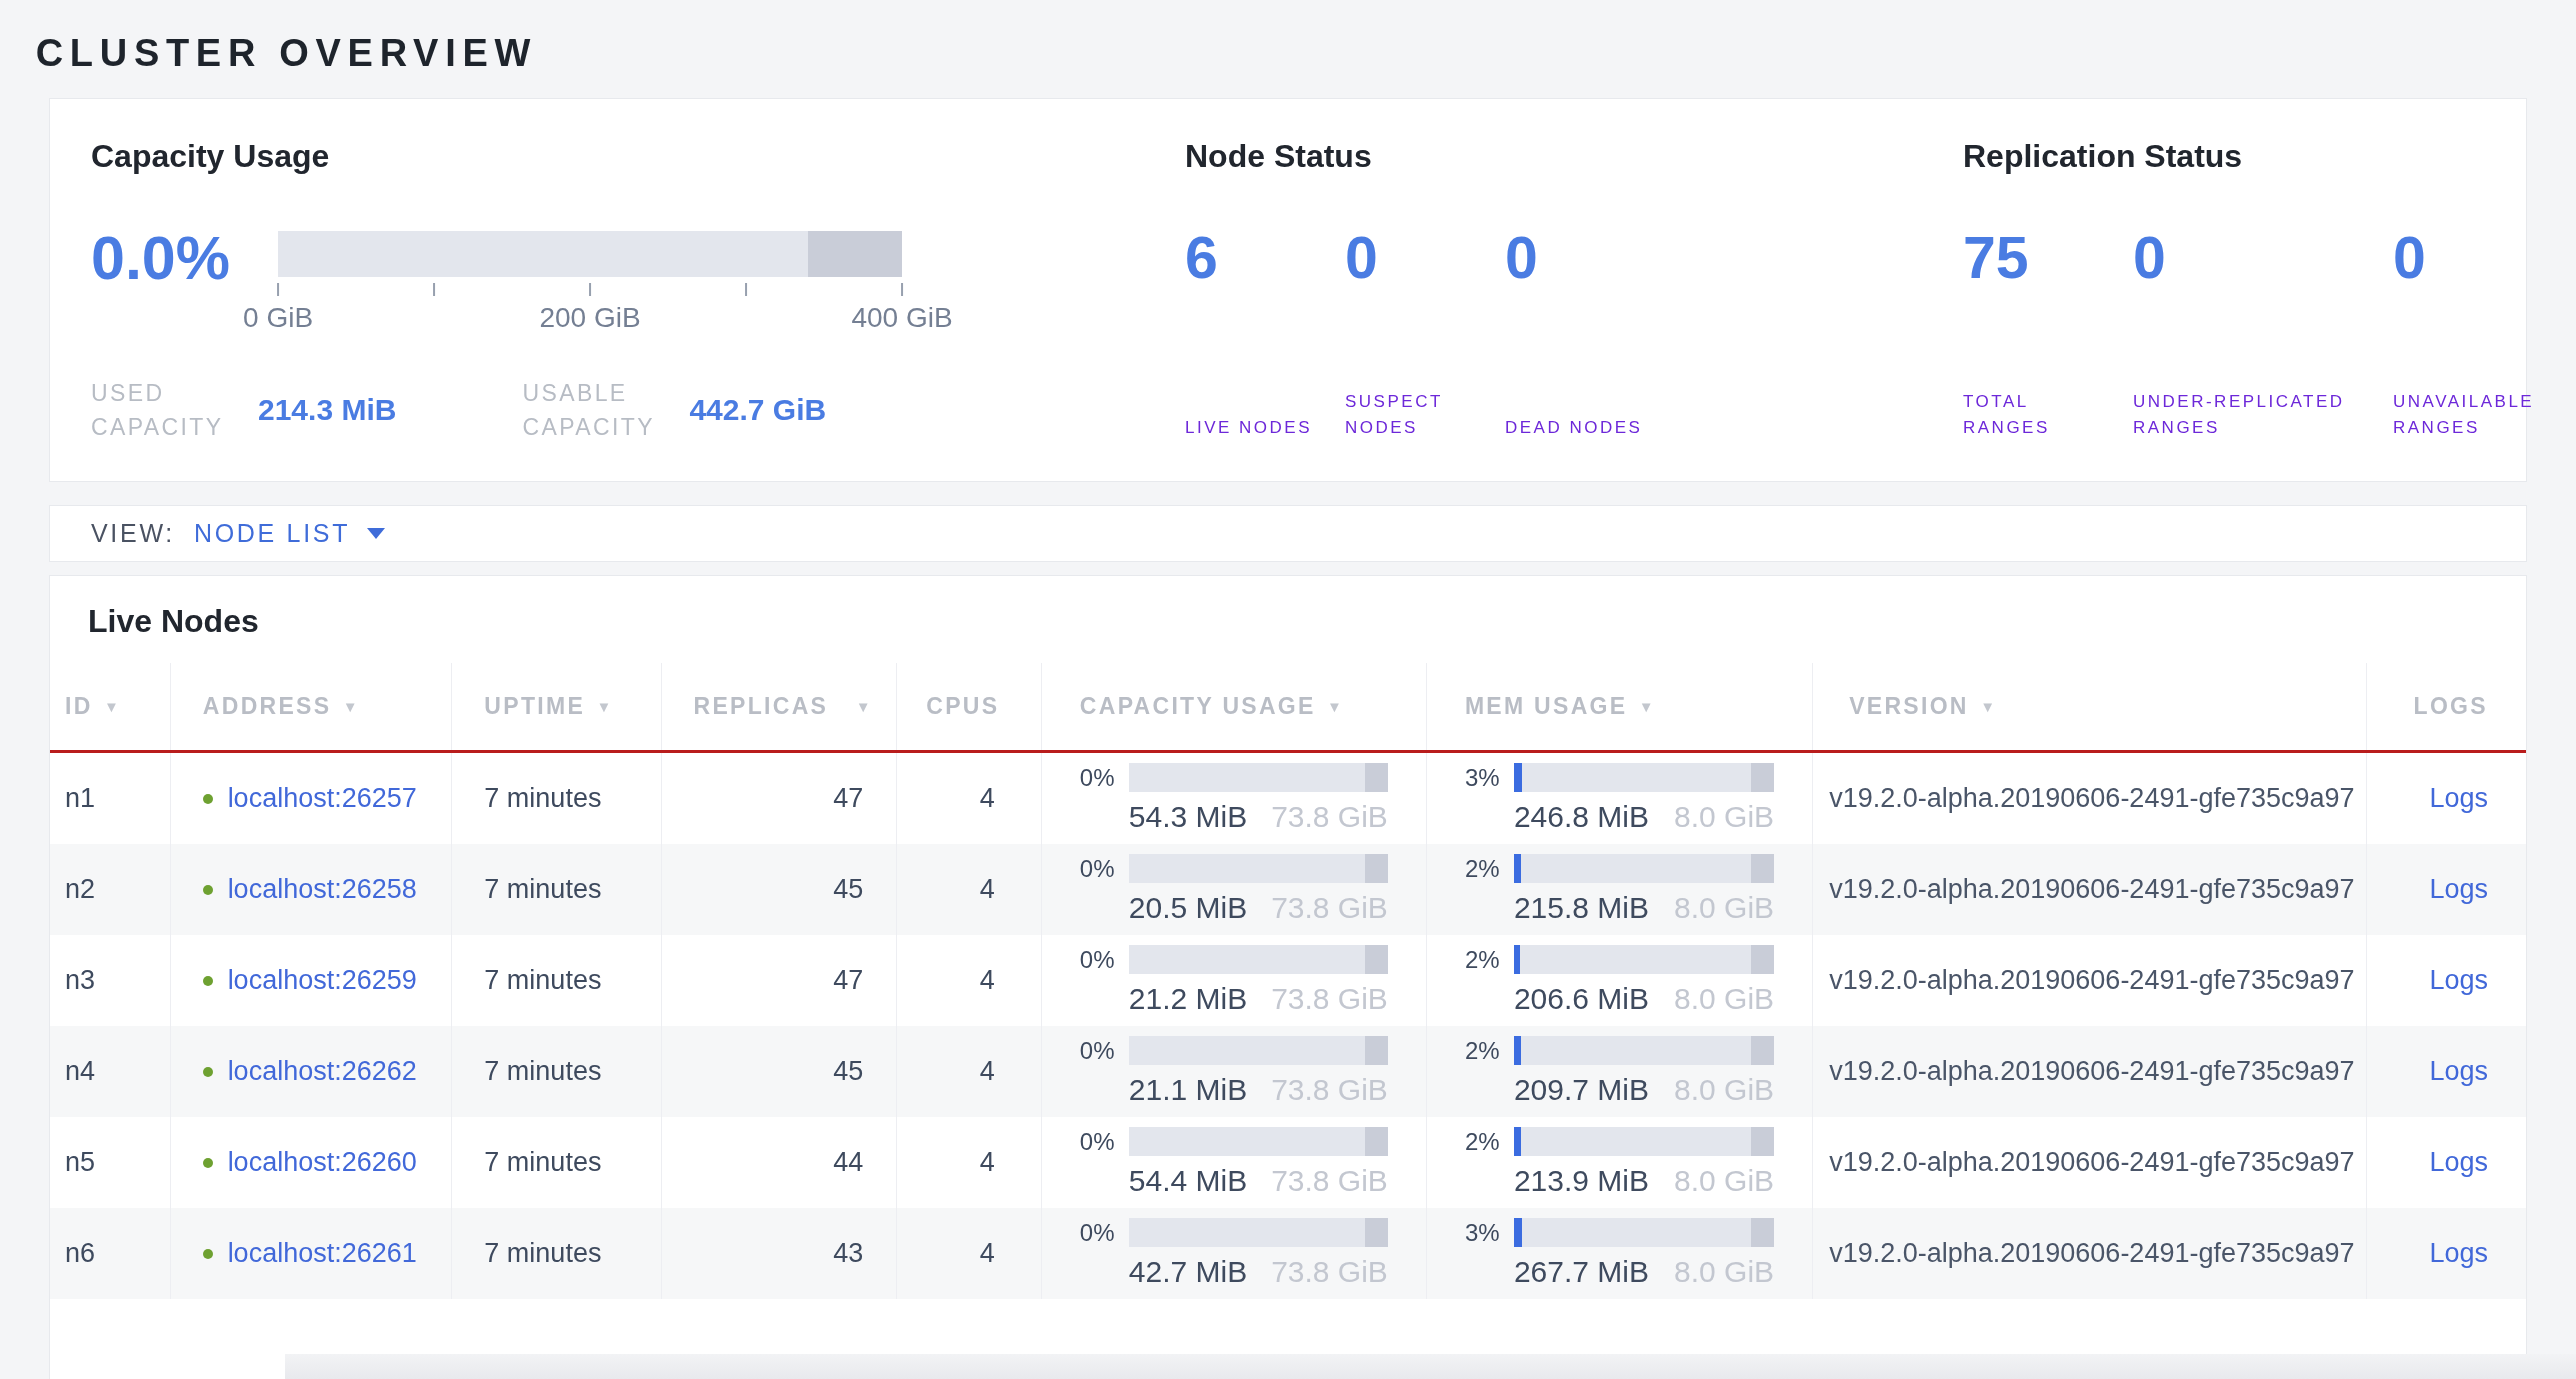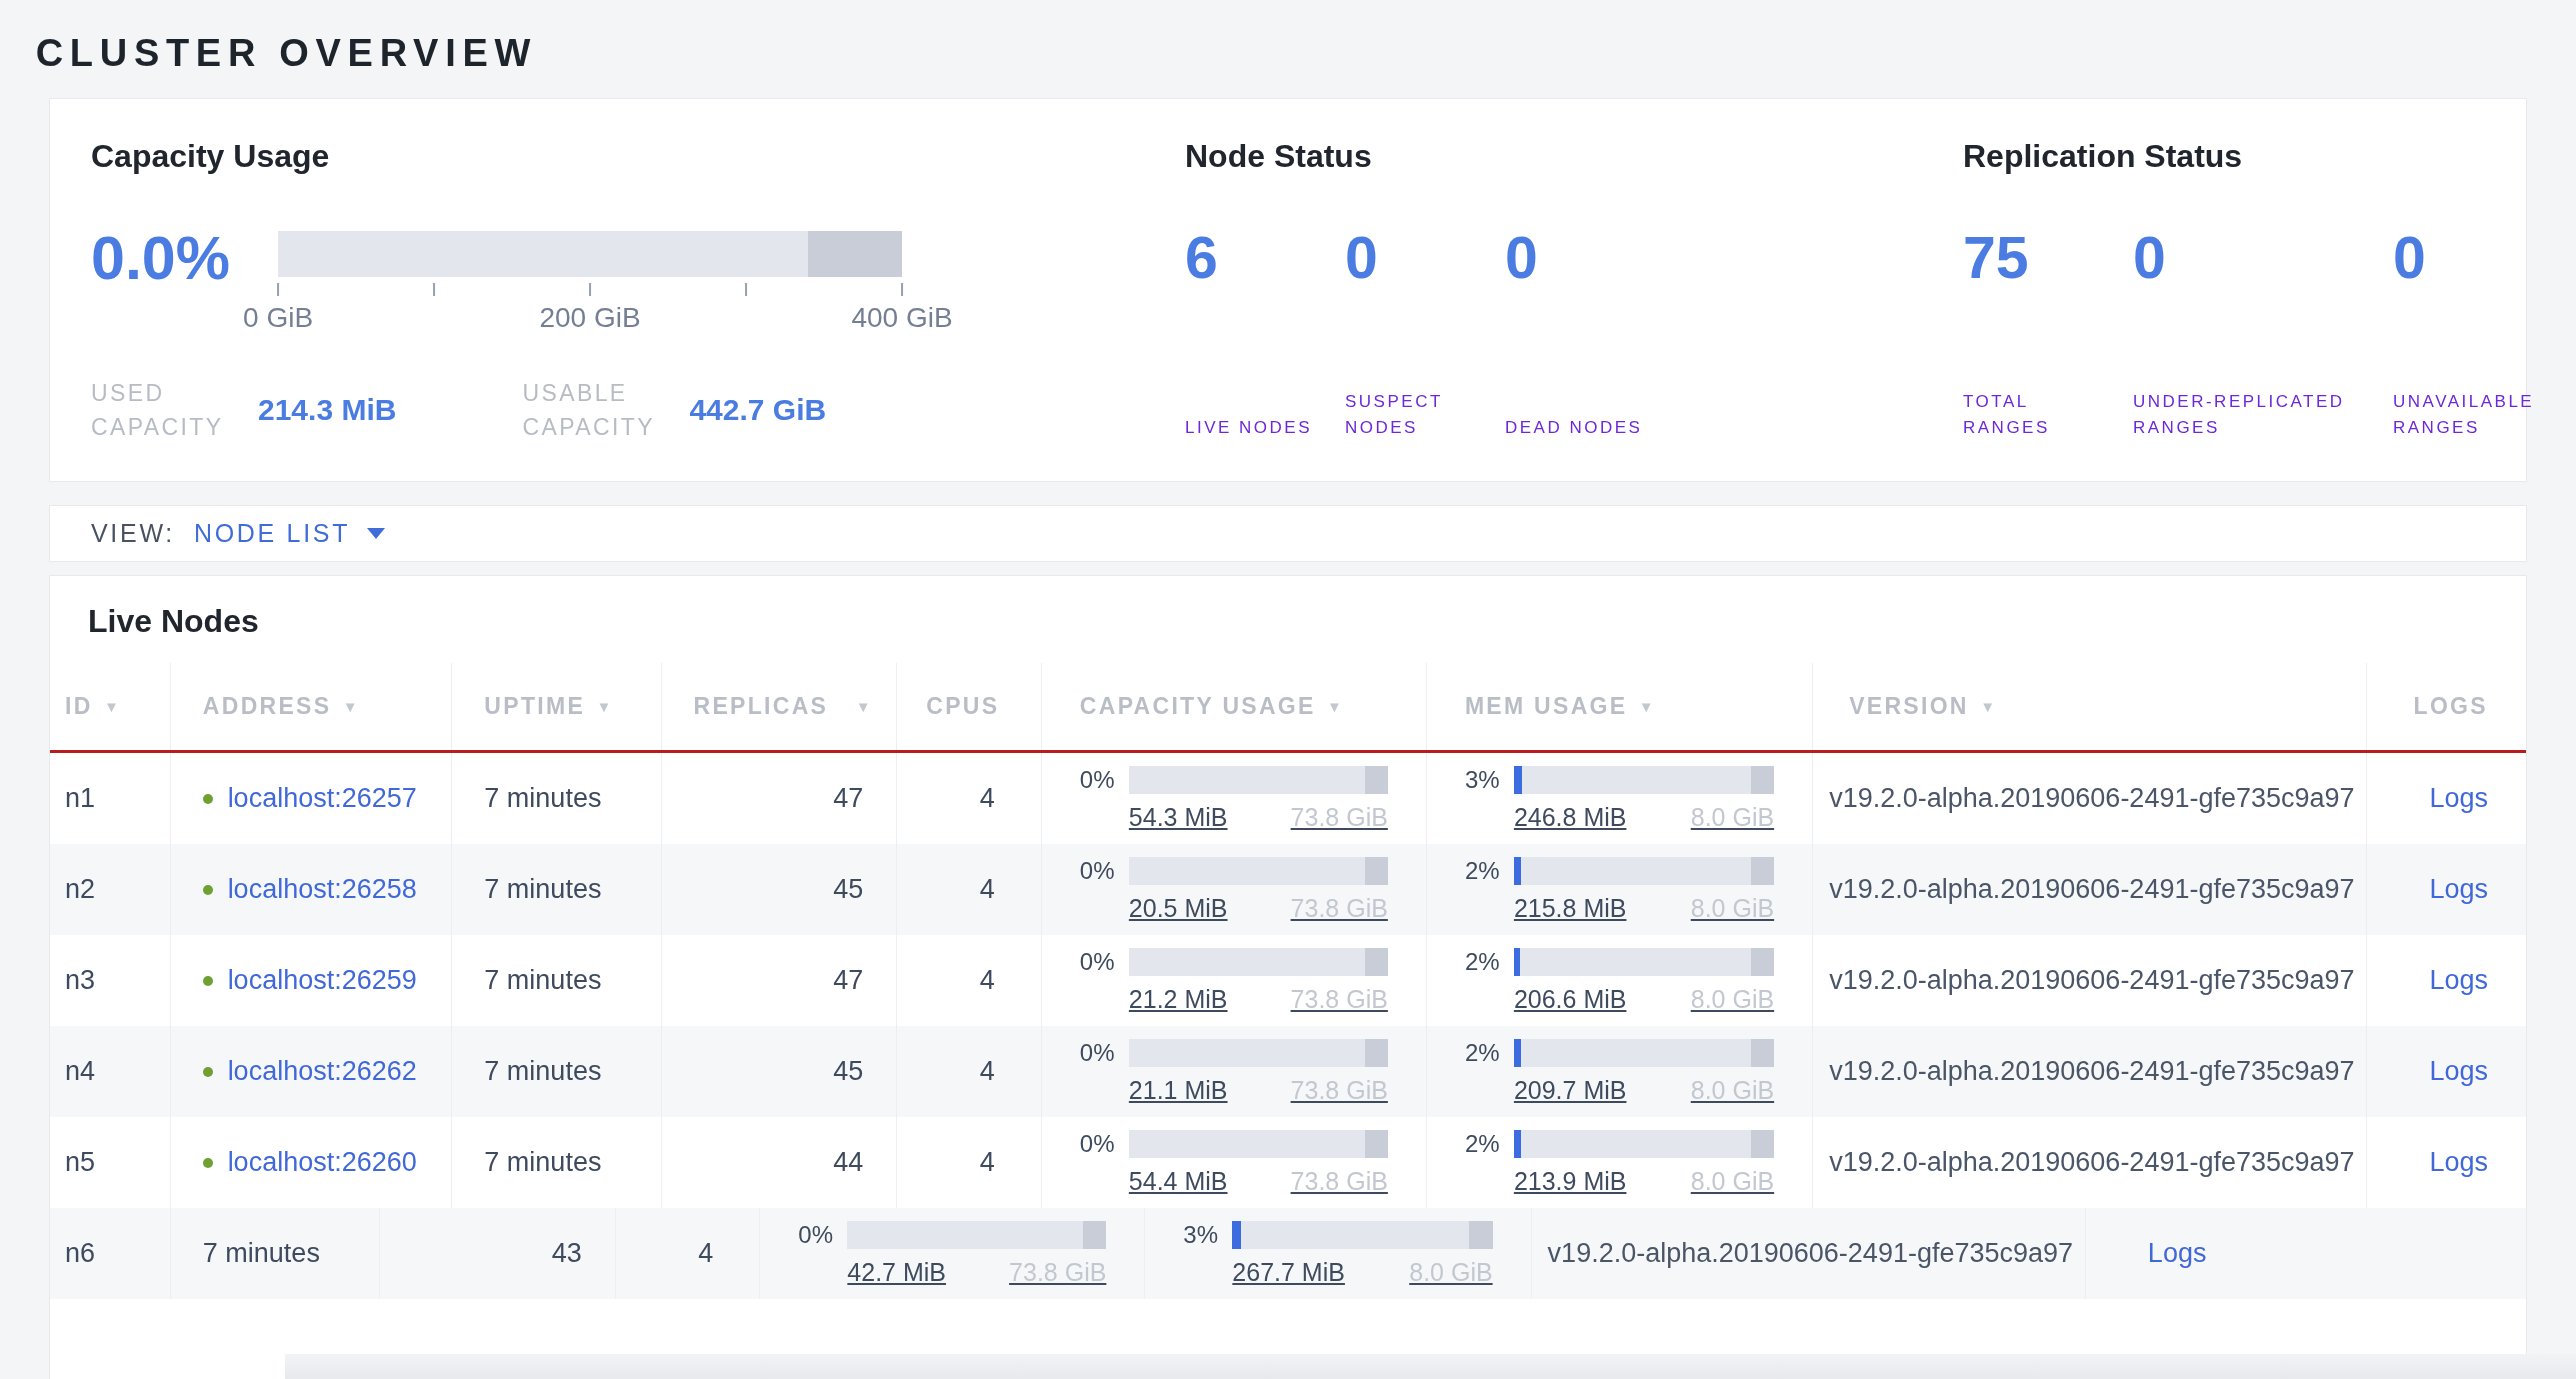--- a/index.html
+++ b/index.html
@@ -104,21 +104,21 @@
   .td { font-size:27px; color:#3e4a5e; }
   .dot { width:10.5px; height:10.5px; border-radius:50%; background:#6ea131; margin-right:14.3px; flex:none; }
   a.link { color:#4168d9; text-decoration:none; cursor:pointer; }
 
   .td.c-cap, .td.c-mem { display:flex; flex-direction:column; justify-content:center; align-items:stretch; padding:0 38px 0 38px; }
   .meter { display:flex; align-items:center; }
   .meter .pct { width:49px; flex:none; font-size:24px; color:#3e4a5e; }
   .meter .bar { flex:1; height:28.5px; background:#e3e6ed; position:relative; }
   .meter .fill { position:absolute; left:0; top:0; bottom:0; background:#3b6ce0; }
   .meter .endseg { position:absolute; right:0; top:0; bottom:0; width:9%; background:#c9cdd8; }
-  .vals { display:flex; justify-content:space-between; margin:8.6px 0 0 49px; font-size:25px;text-decoration:underline; }
+  .vals { display:flex; justify-content:space-between; margin:8.6px 0 0 49px; font-size:30px; }
   .vals .used { color:#3e4a5e; }
   .vals .total { color:#c3c7d0; }
 
   .td.c-ver { color:#4a5568;padding-left:16px; }
 
   .bottom-shadow {
     position:absolute; left:285px; right:0; bottom:0; height:25px;
     background:linear-gradient(180deg, #f2f3f5 0%, #e8e9ed 100%);
   }
 </style>
@@ -453,20 +453,24 @@
             </div>
         </div>
         <div class="td c-ver">v19.2.0-alpha.20190606-2491-gfe735c9a97</div>
         <div class="td c-logs">
             <a class="link">Logs</a>
           </div>
       </div>
 
       <div class="tr trow">
         <div class="td c-id">n6</div>
+        <div class="td c-addr">
+            <span class="dot"></span>
+            <a class="link">localhost:26261</a>
+          </div>
         <div class="td c-uptime">7 minutes</div>
         <div class="td c-repl">43</div>
         <div class="td c-cpus">4</div>
         <div class="td c-cap">
           <div class="meter">
               <span class="pct">0%</span>
             <div class="bar">
                 <span class="fill" style="width: 0%;"></span>
                 <span class="endseg"></span>
               </div>

